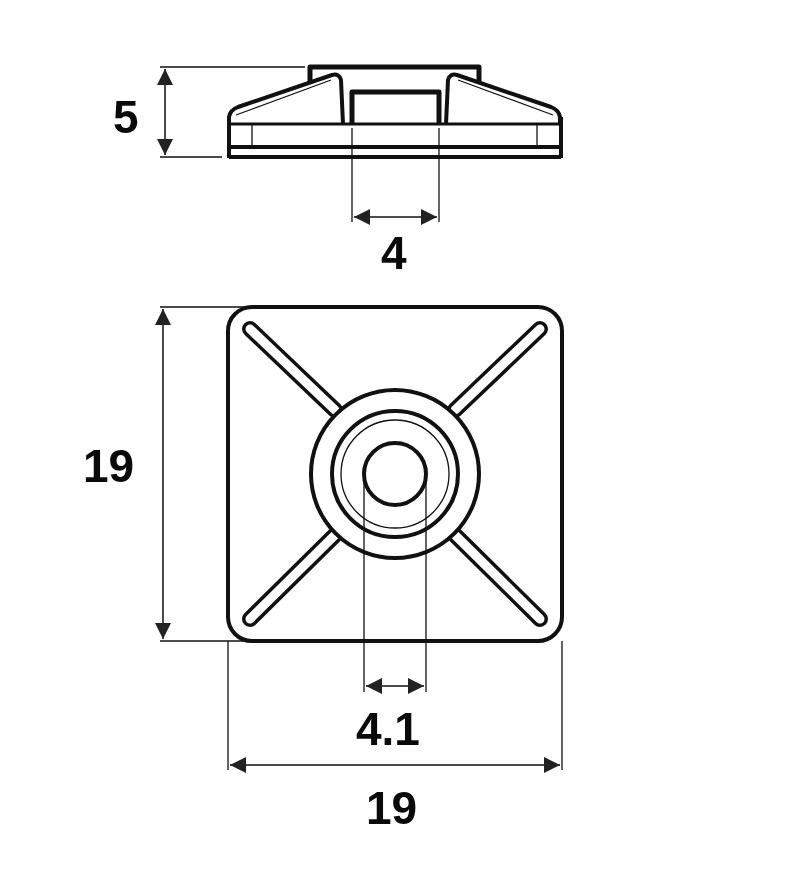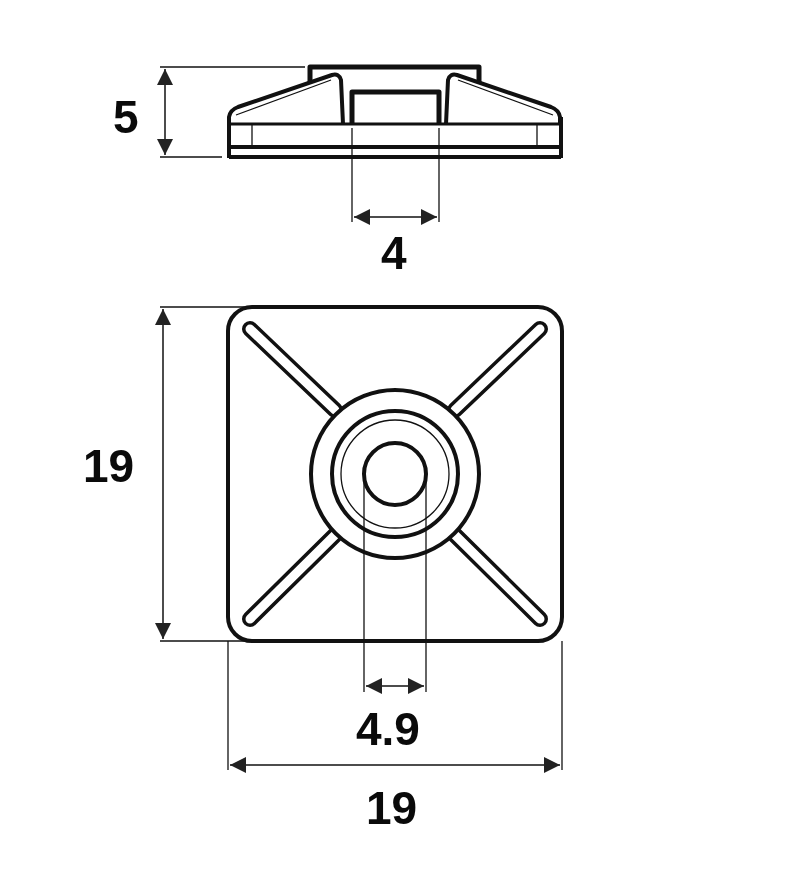--- a/index.html
+++ b/index.html
@@ -91,14 +91,14 @@
 
     <line x1="228" y1="641" x2="228" y2="770" stroke-width="1.3"></line>
     <line x1="562" y1="641" x2="562" y2="770" stroke-width="1.3"></line>
     <line x1="230" y1="765" x2="560" y2="765" stroke-width="1.5" marker-start="url(#arrow)" marker-end="url(#arrow)"></line>
   </g>
 </svg>
 
 <div class="dim-label" style="left:113px; top:94px;">5</div>
 <div class="dim-label" style="left:381px; top:230px;">4</div>
 <div class="dim-label" style="left:83px; top:443px;">19</div>
-<div class="dim-label" style="left:356px; top:706px;">4.9</div>
+<div class="dim-label" style="left:356px; top:706px;">4.1</div>
 <div class="dim-label" style="left:366px; top:785px;">19</div>
 
 </body></html>

